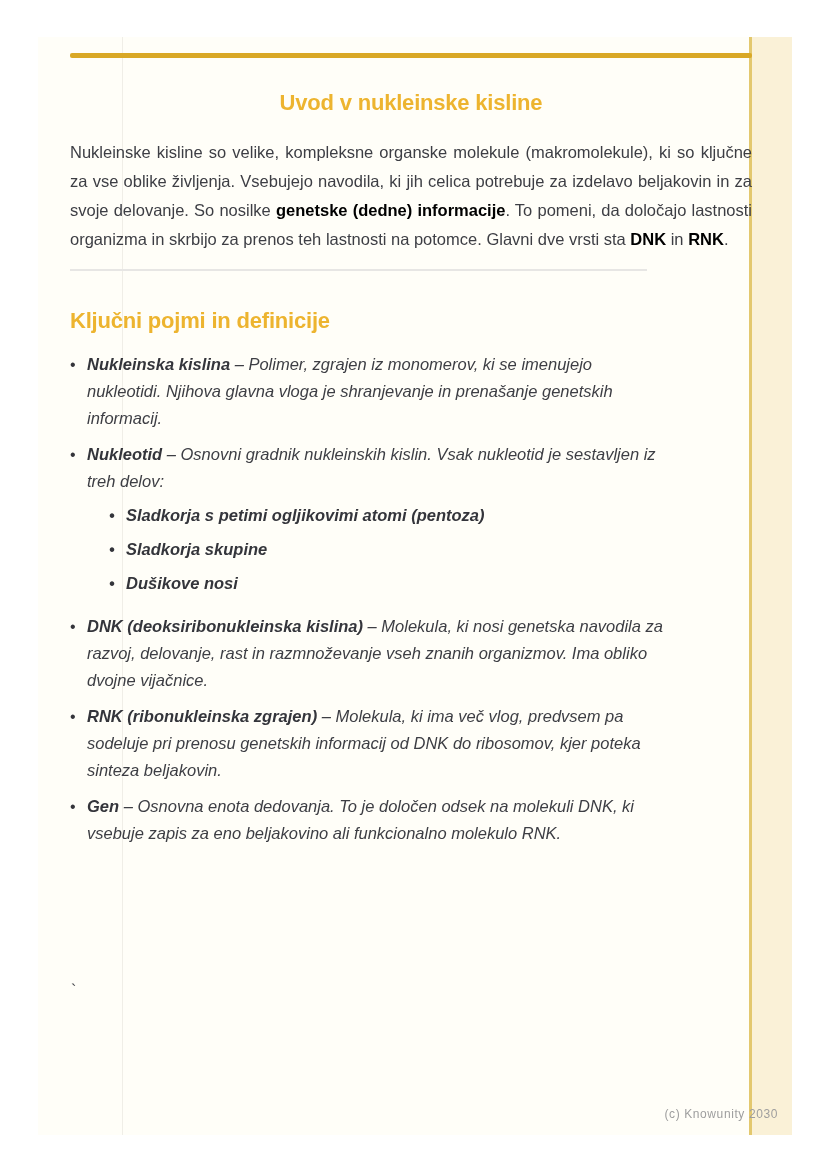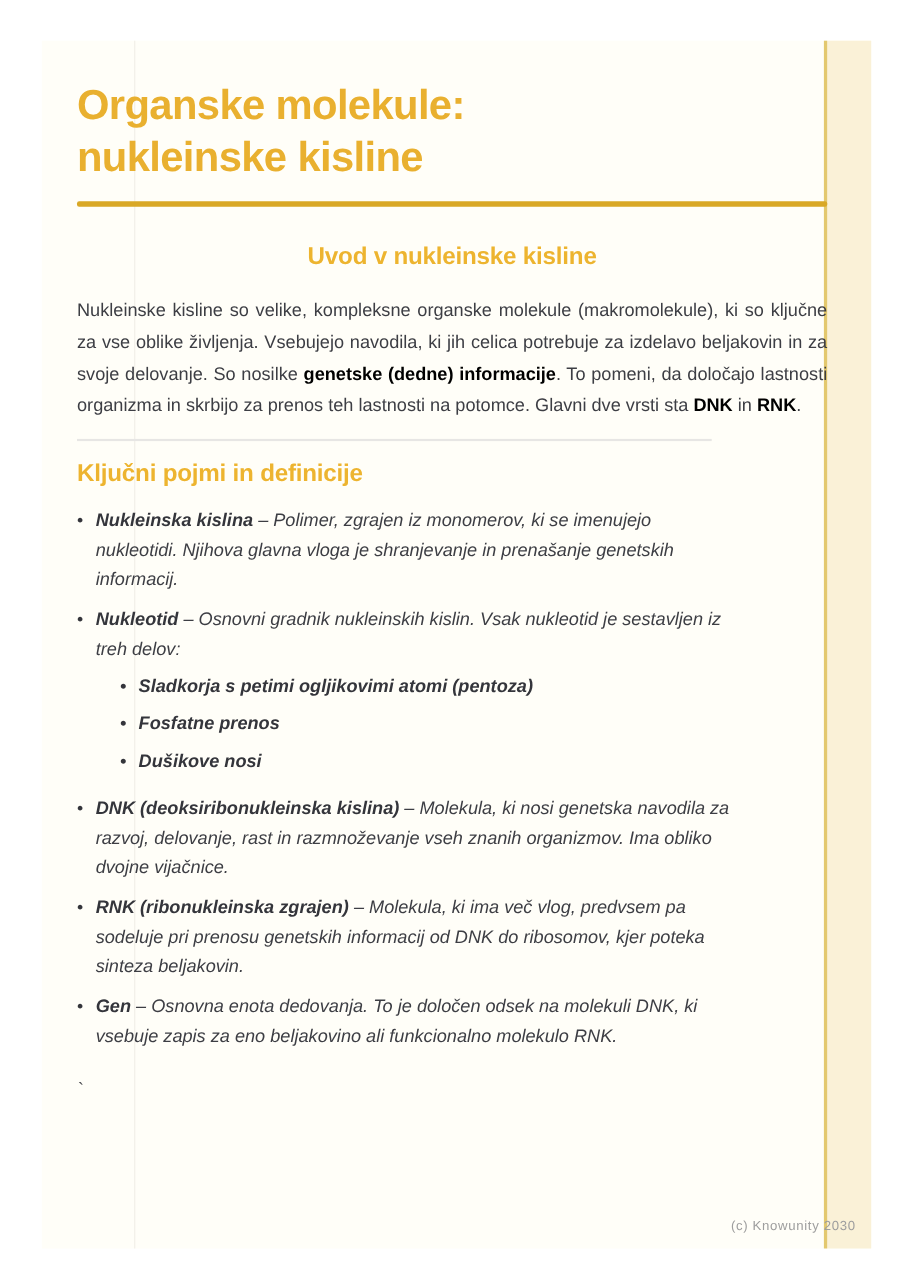--- a/index.html
+++ b/index.html
@@ -56,21 +56,21 @@
   }
 
   h2.section-heading {
     font-size: 22px;
     line-height: 26px;
     font-weight: bold;
     color: #edb42f;
     letter-spacing: -0.2px;
   }
   .h-intro { margin-top: 32px; text-align: center; }
-  .h-terms { margin-top: 16px; }
+  .h-terms { margin-top: 37px; }
 
   p.intro-par {
     margin-top: 22px;
     font-size: 16.5px;
     line-height: 29px;
     color: #3d3e44;
     text-align: justify;
     width: 682px;
   }
   p.intro-par strong { color: #000000; }
@@ -133,24 +133,20 @@
 
 <div class="canvas">
   <div class="page">
 
     <div class="margin-guide"></div>
     <div class="side-strip"></div>
     <div class="side-line"></div>
 
     <div class="content">
 
-      <h1 class="doc-title">
-        <div>Organske molekule:</div>
-        <div>nukleinske kisline</div>
-      </h1>
 
       <div class="title-rule"></div>
 
       <h2 class="section-heading h-intro">Uvod v nukleinske kisline</h2>
 
       <p class="intro-par"><span>Nukleinske kisline so velike, kompleksne organske molekule (makromolekule), ki so ključne za vse oblike življenja. Vsebujejo navodila, ki jih celica potrebuje za izdelavo beljakovin in za svoje delovanje. So nosilke </span><strong>genetske (dedne) informacije</strong><span>. To pomeni, da določajo lastnosti organizma in skrbijo za prenos teh lastnosti na potomce. Glavni dve vrsti sta </span><strong>DNK</strong><span> in </span><strong>RNK</strong><span>.</span></p>
 
       <div class="soft-divider"></div>
 
       <h2 class="section-heading h-terms">Ključni pojmi in definicije</h2>
@@ -165,21 +161,21 @@
         <li>
           <span class="dot">•</span>
           <div class="li-body"><strong>Nukleotid</strong><span> – Osnovni gradnik nukleinskih kislin. Vsak nukleotid je sestavljen iz treh delov:</span>
             <ul class="sub-list">
               <li>
                 <span class="dot">•</span>
                 <span>Sladkorja s petimi ogljikovimi atomi (pentoza)</span>
               </li>
               <li>
                 <span class="dot">•</span>
-                <span>Fosfatne prenos</span>
+                <span>Sladkorja skupine</span>
               </li>
               <li>
                 <span class="dot">•</span>
                 <span>Dušikove nosi</span>
               </li>
             </ul>
           </div>
         </li>
 
         <li>

